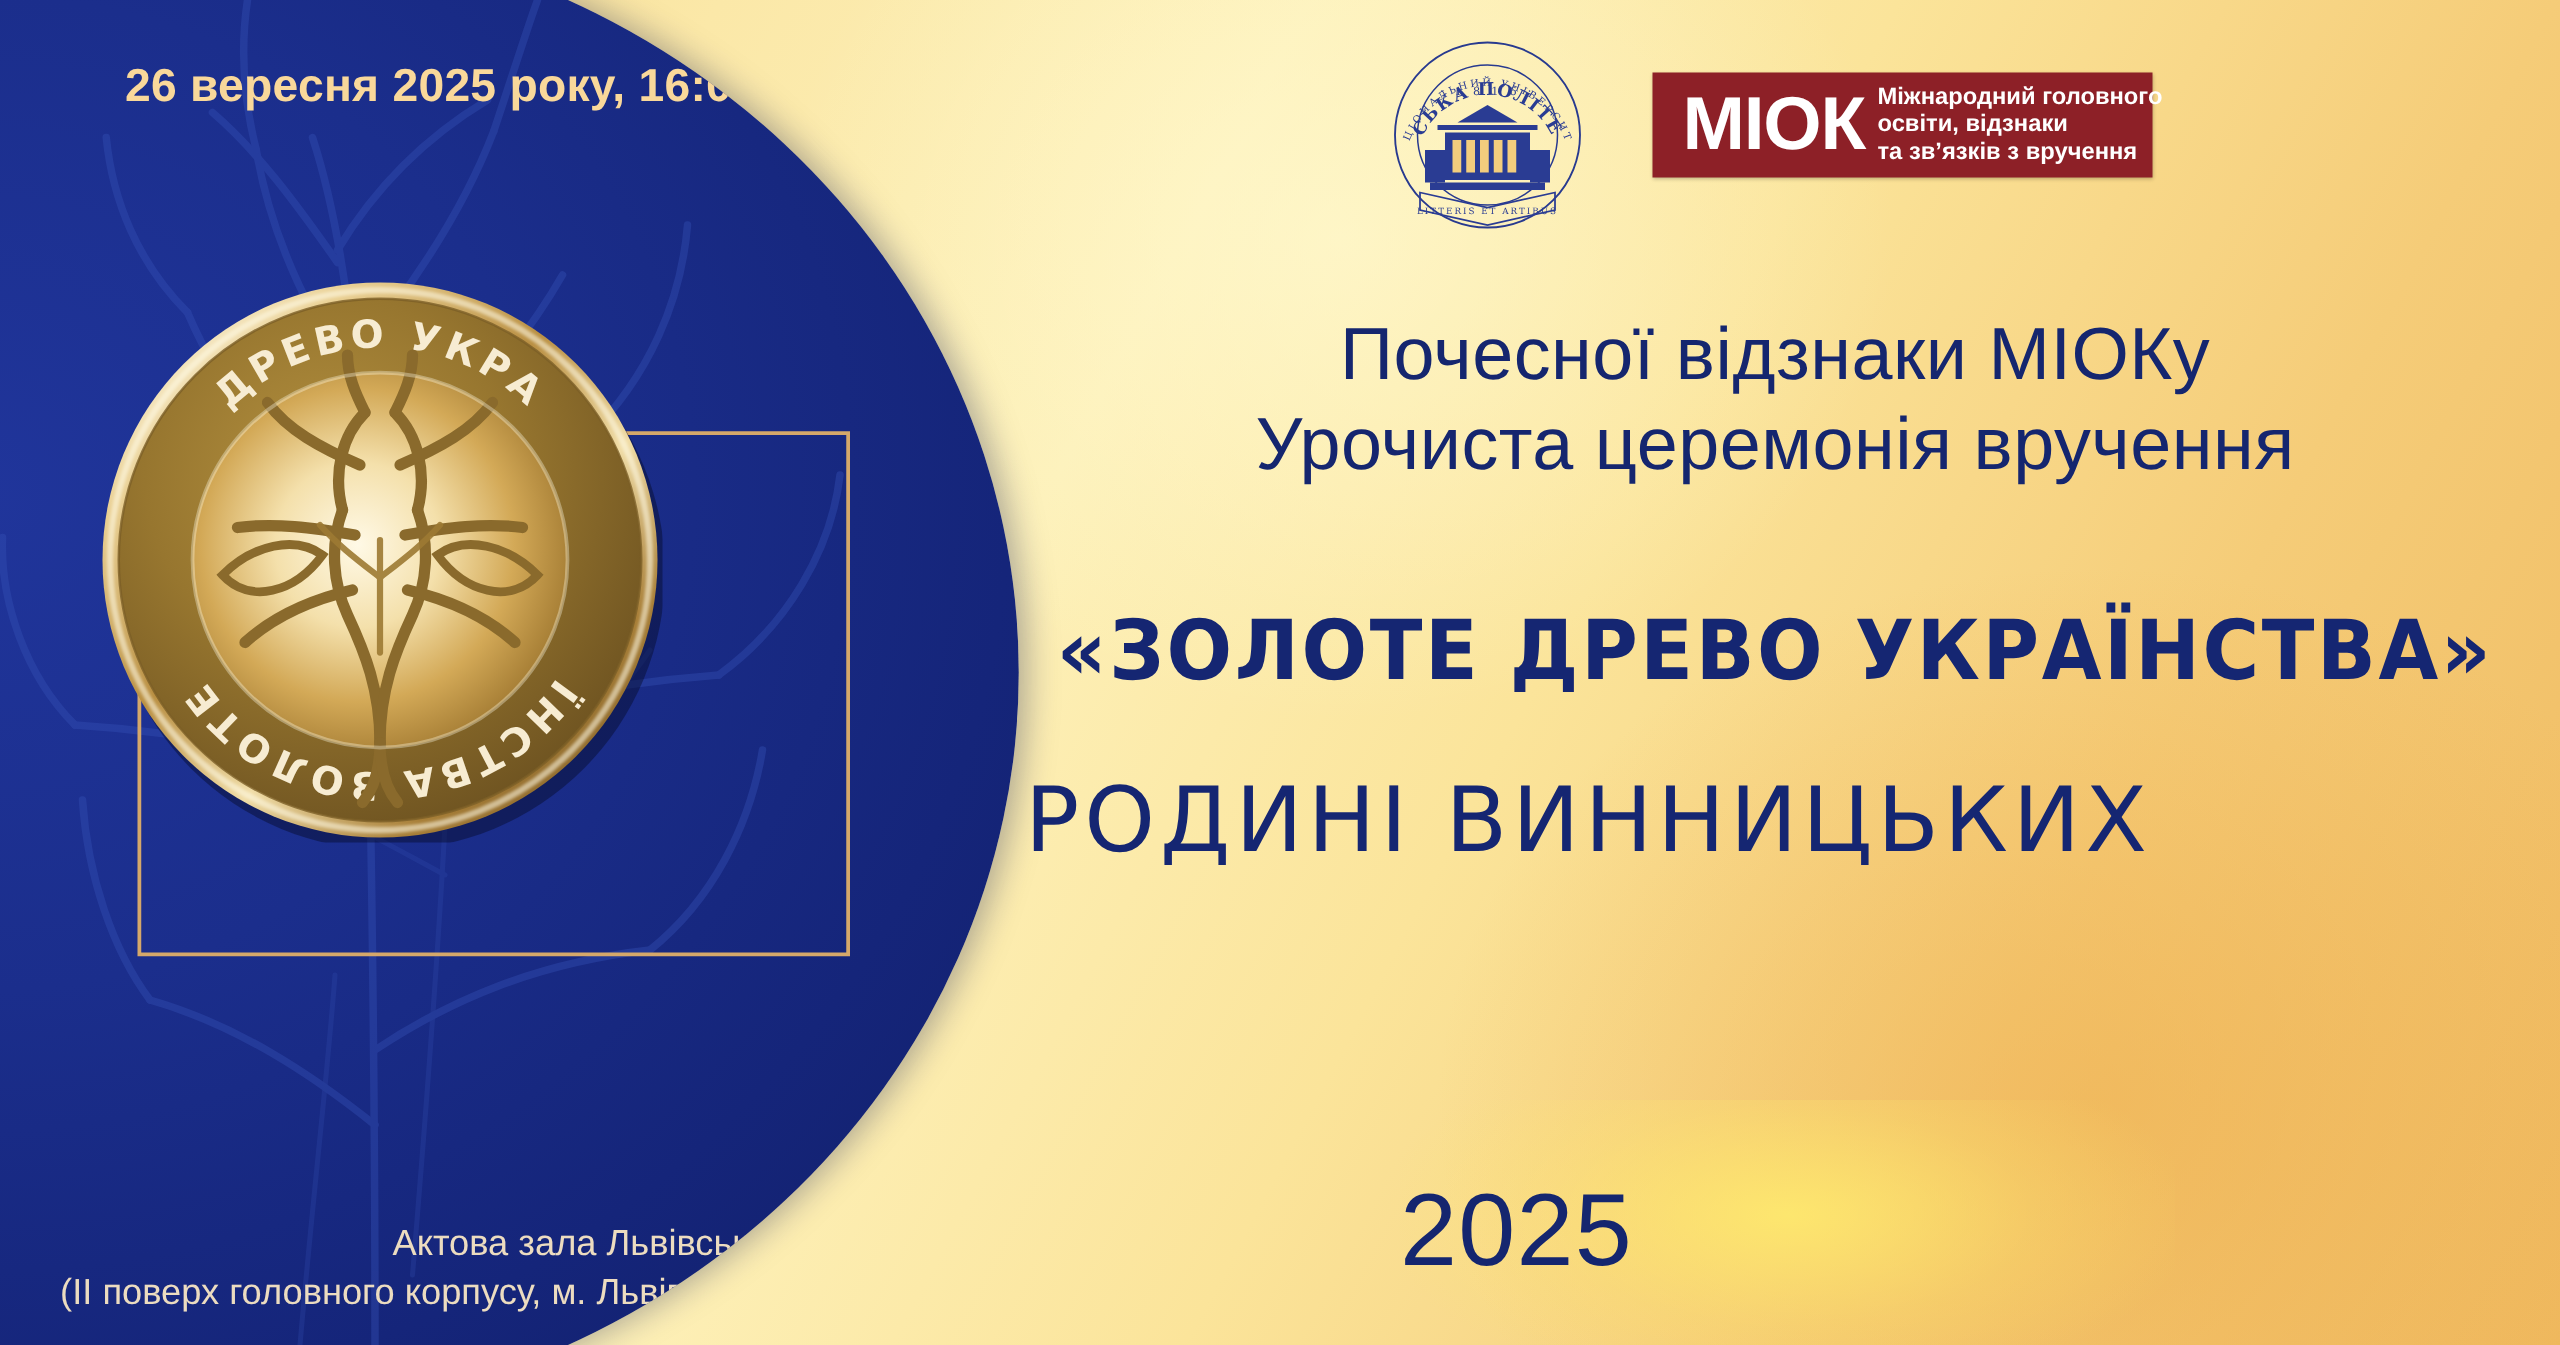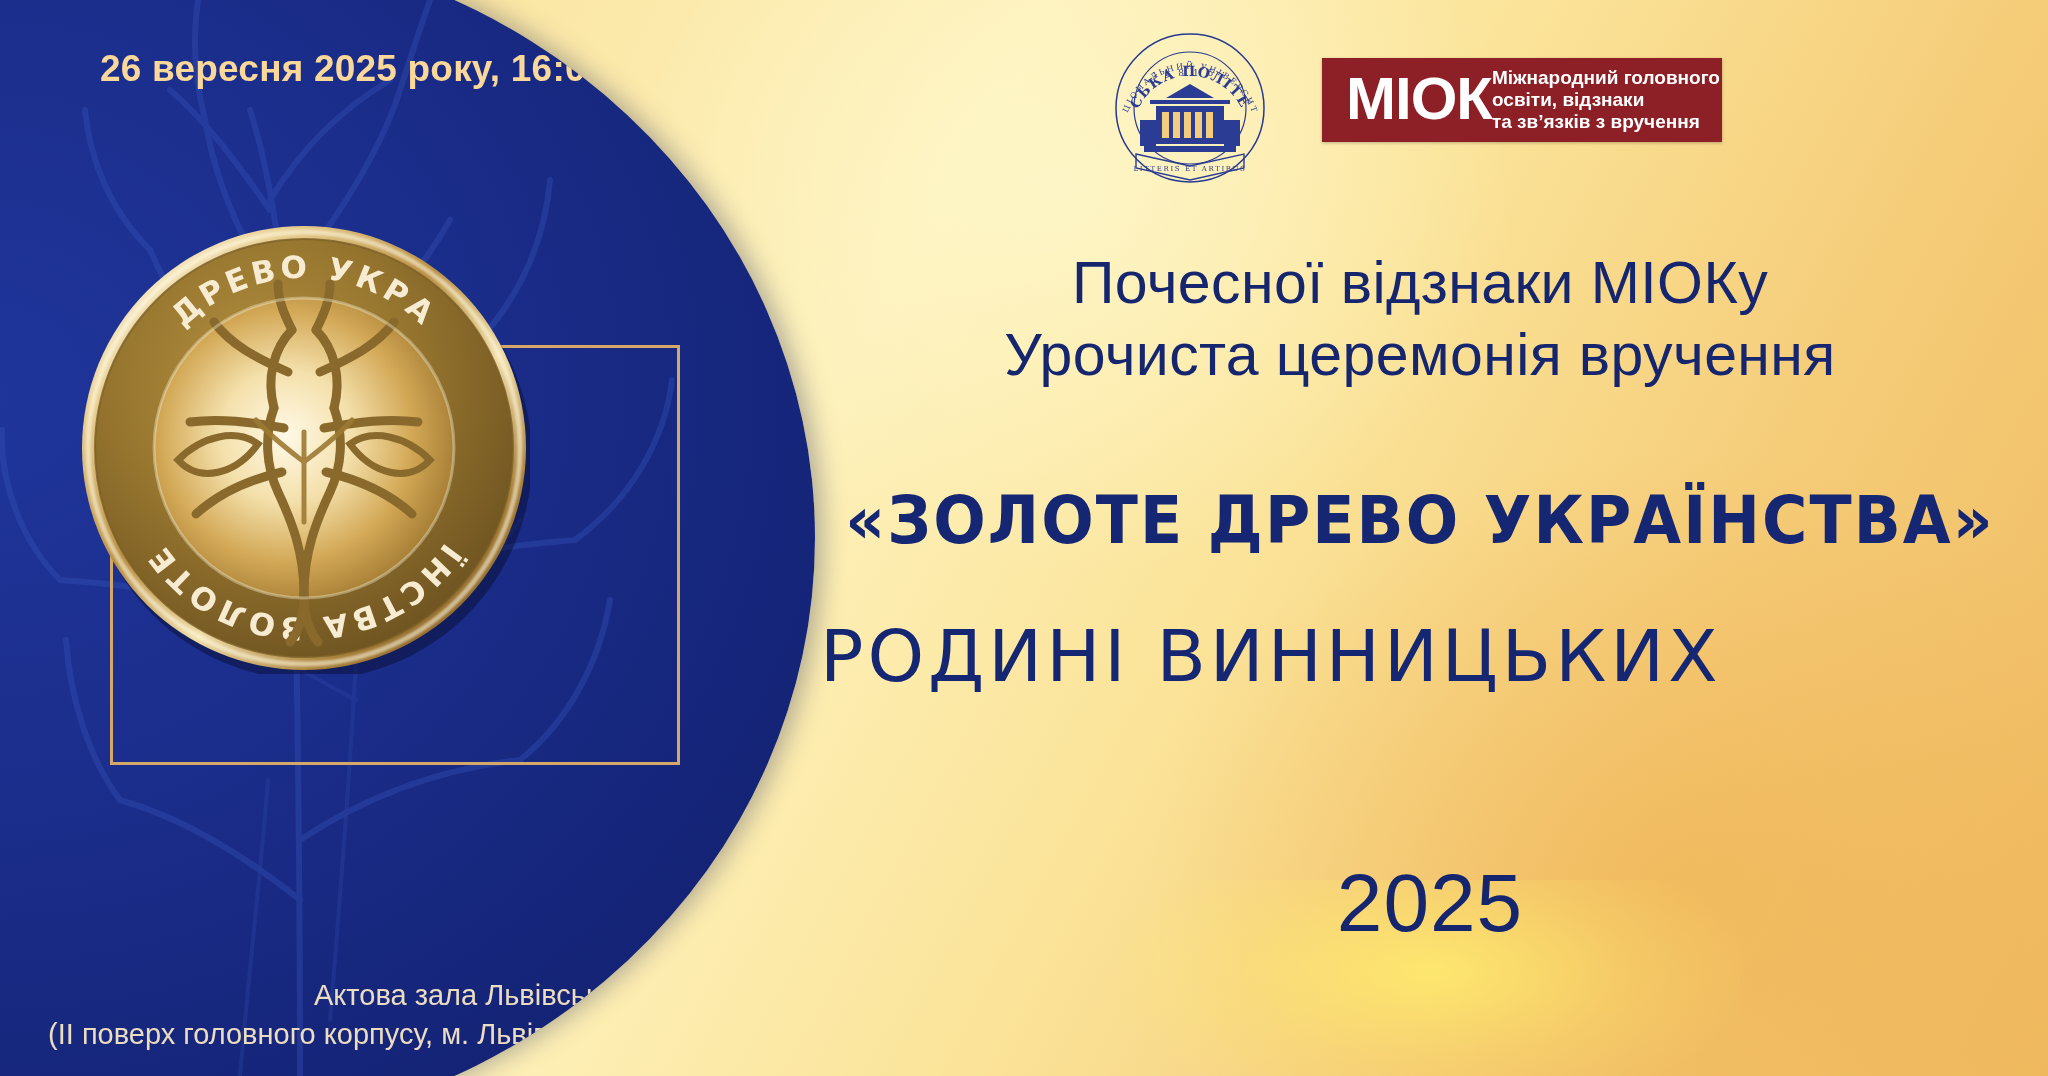--- a/index.html
+++ b/index.html
@@ -145,20 +145,21 @@
     padding: 0 14px 0 24px;
     box-sizing: border-box;
     box-shadow: 0 1px 3px rgba(0,0,0,.25);
   }
   .miok-abbr {
     color: #fff;
     font-size: 60px;
     font-weight: 700;
     line-height: 1;
     letter-spacing: -1px;
+    margin-right: 10px;
     transform: translateY(-1px);
   }
   .miok-sub {
     color: #fff;
     font-size: 19px;
     font-weight: 700;
     line-height: 1.17;
     white-space: nowrap;
   }
 
@@ -199,23 +200,23 @@
     color: #152672;
     font-size: 72px;
     font-weight: 400;
     line-height: 1;
     letter-spacing: 4px;
     font-family: "DejaVu Sans", sans-serif;
   }
   .year {
     position: absolute;
     left: 1120px;
-    top: 856px;
+    top: 938px;
     width: 620px;
-    text-align: center;
+    text-align: left;
     color: #15266f;
     font-size: 82px;
     font-weight: 400;
     letter-spacing: 1px;
   }
 </style>
 </head>
 <body>
 
 <div id="poster">

